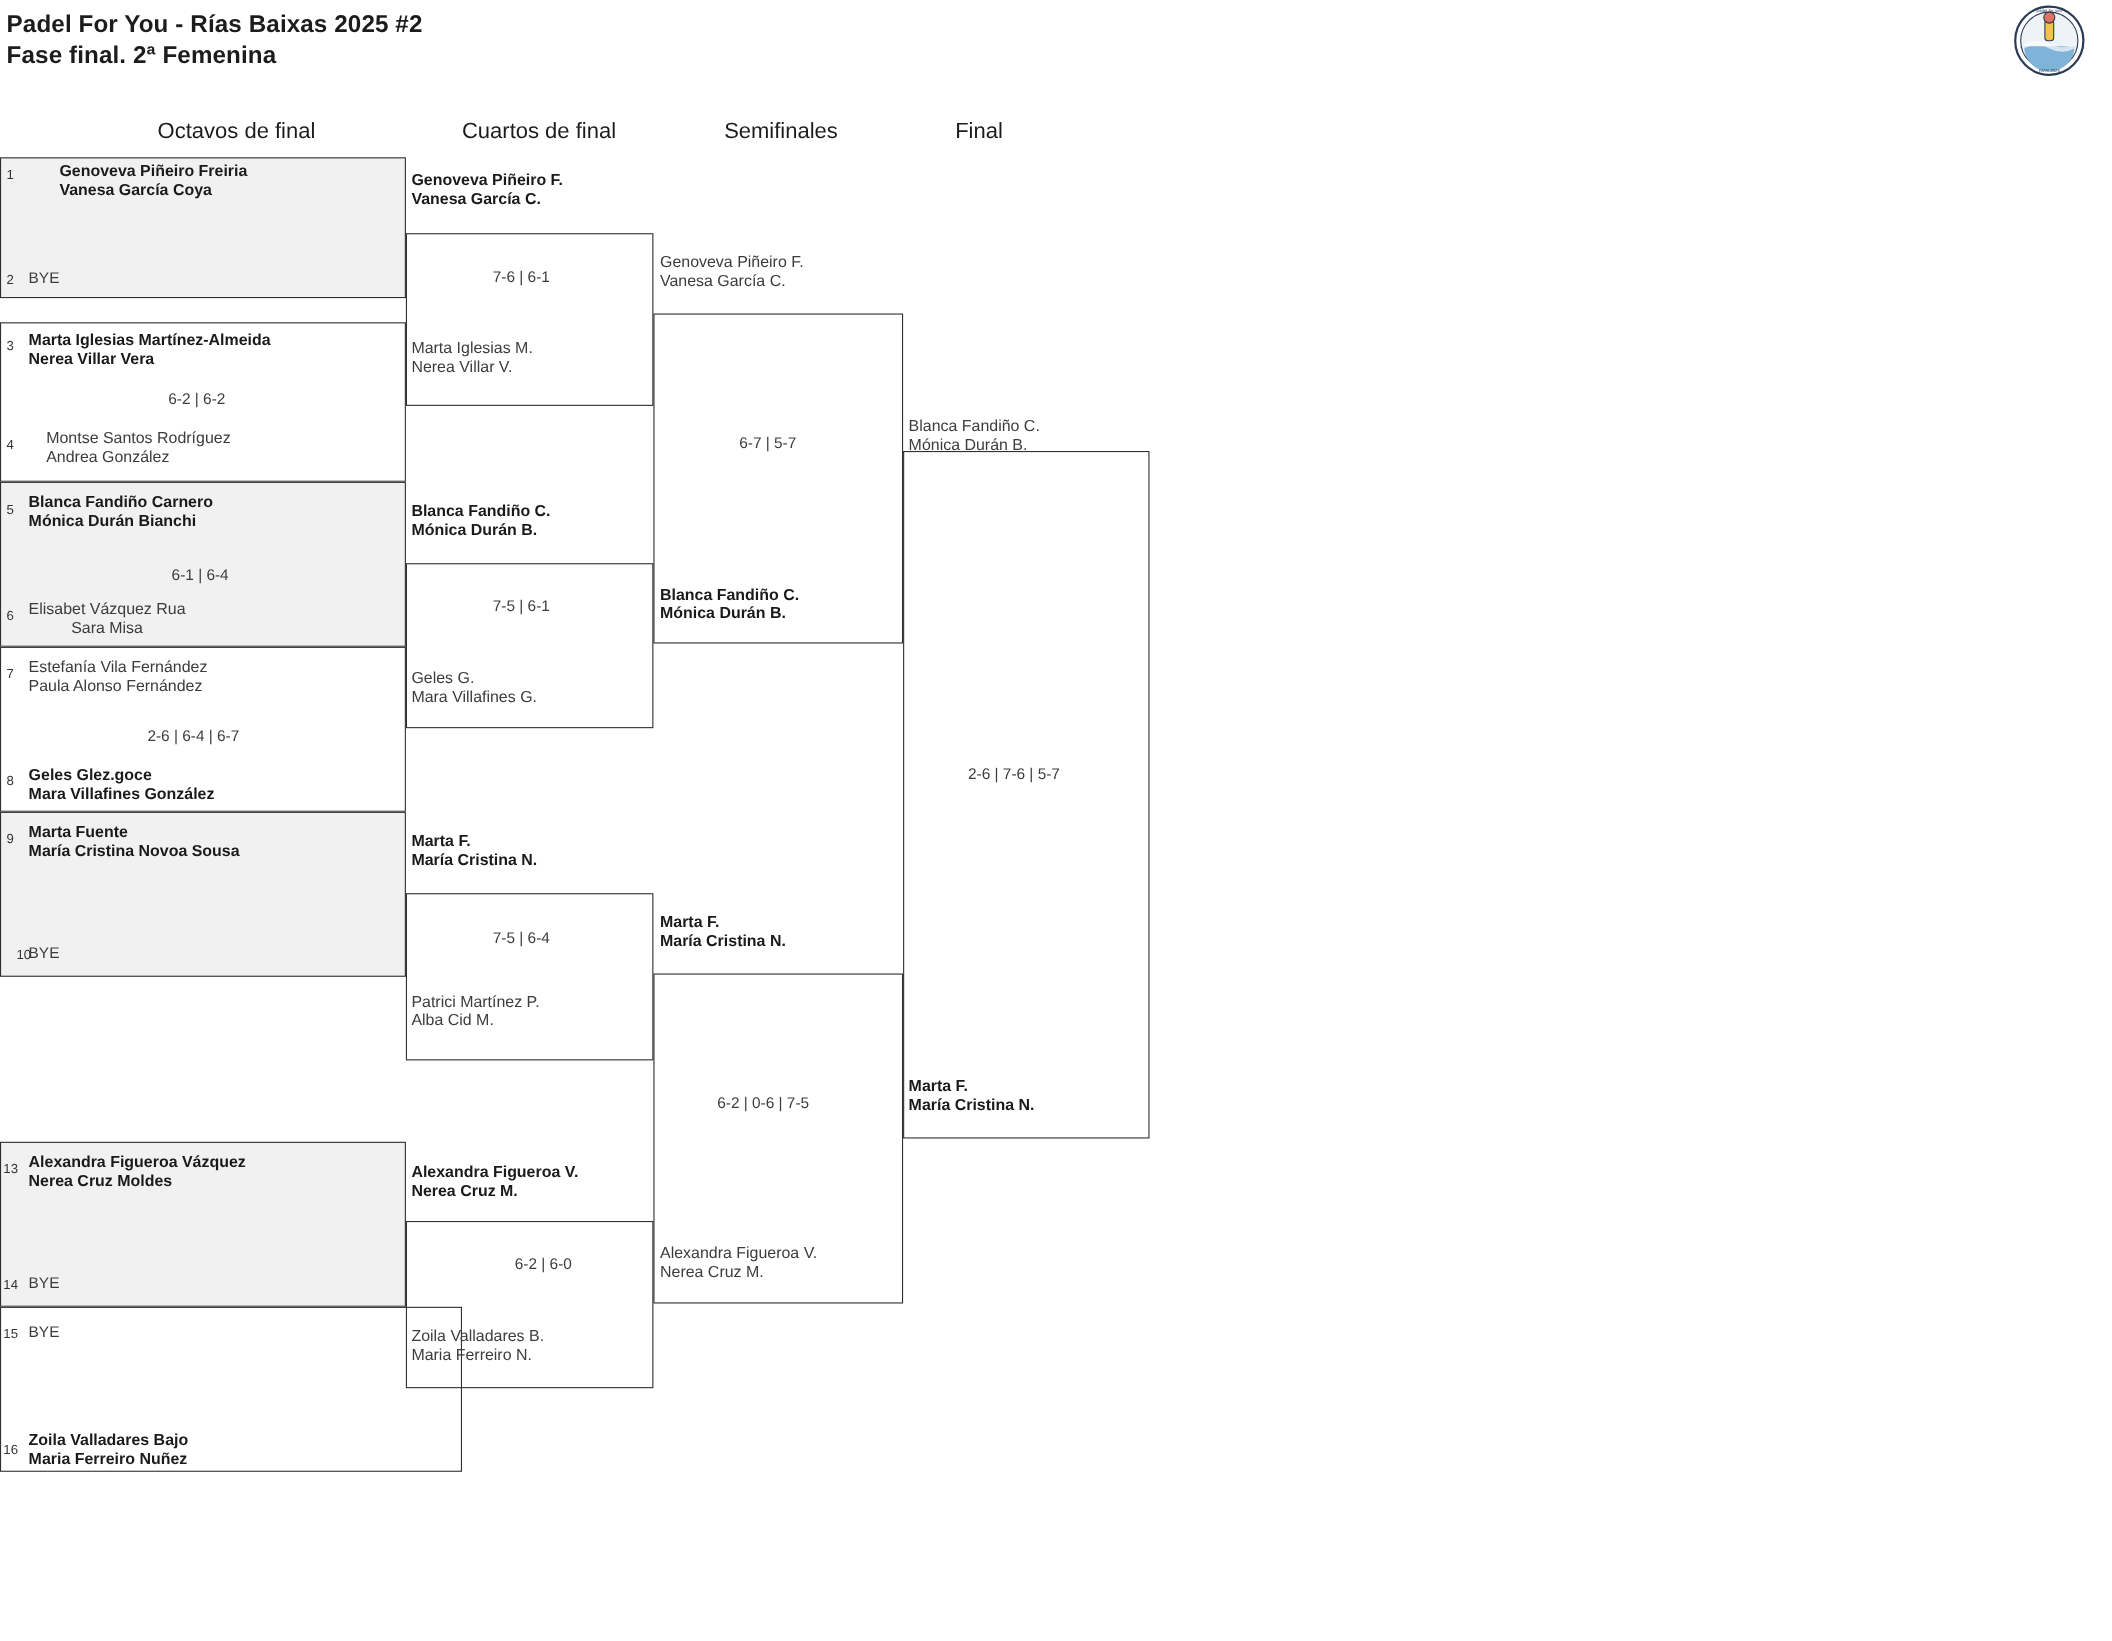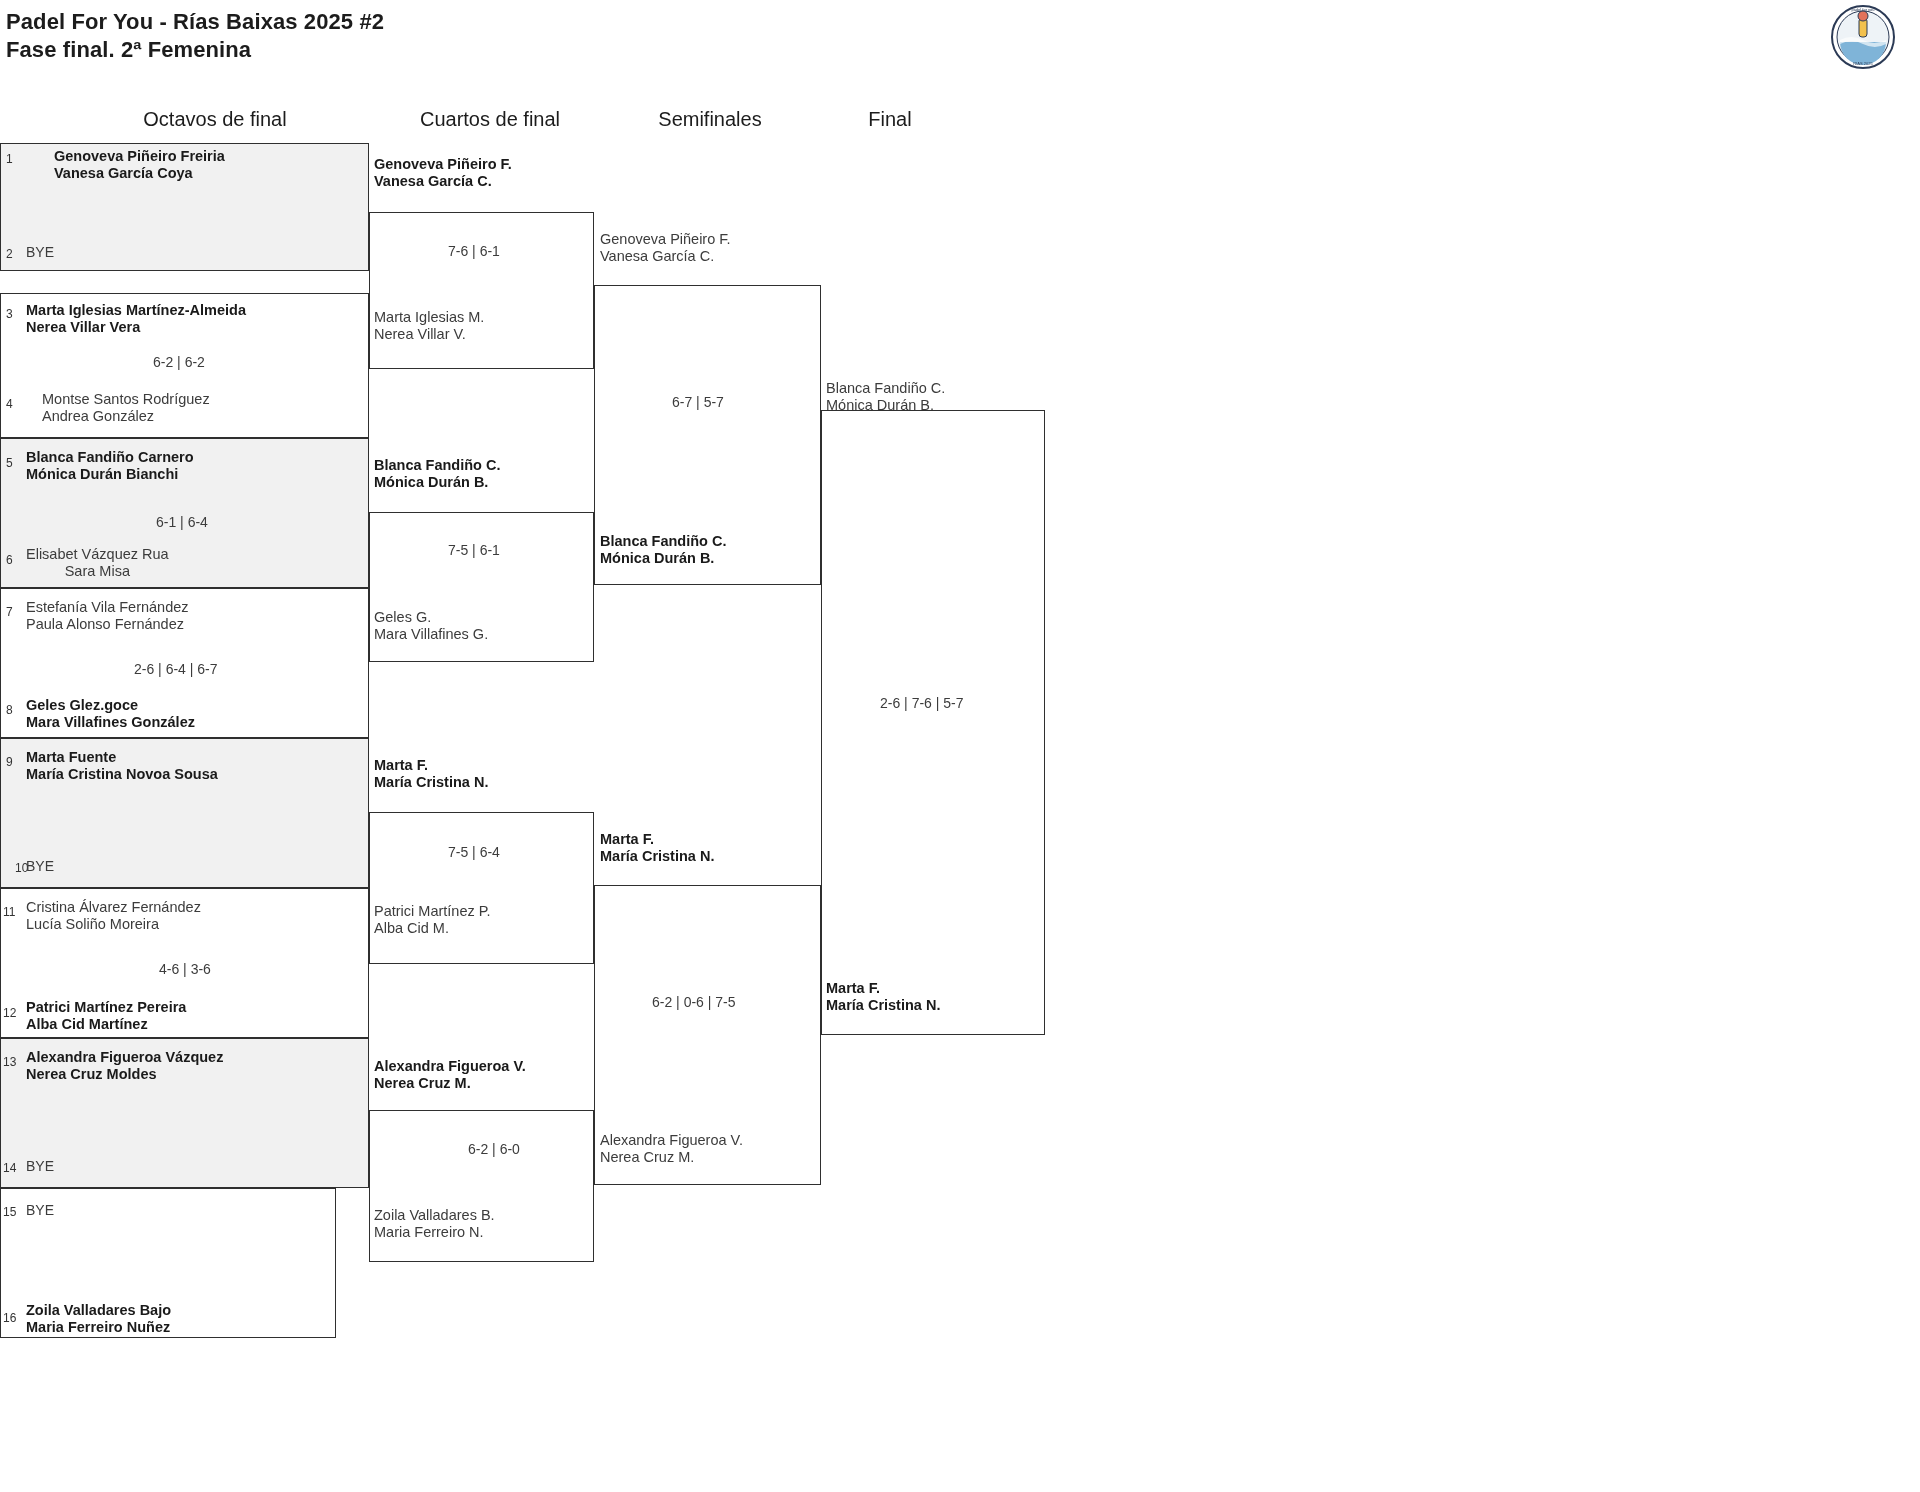--- a/index.html
+++ b/index.html
@@ -178,45 +178,32 @@
   <div class="seedbox shaded" style="left:0px; top:738px; width:369px; height:150px;">
     <div class="seednum" style="left:5px; top:16px;">9</div>
     <div class="team" style="left:25px; top:10px;">
       <span class="ln bold">Marta Fuente</span>
       <span class="ln bold">María Cristina Novoa Sousa</span>
     </div>
     <div class="seednum" style="left:2px; top:122px;margin-left:12px;">10</div>
     <div class="bye" style="left:25px; top:119px;">BYE</div>
   </div>
 
-  <div class="seedbox" style="left:0px; top:888px; width:369px; height:150px;">
-    <div class="seednum" style="left:2px; top:16px;">11</div>
-    <div class="team" style="left:25px; top:10px;">
-      <span class="ln norm">Cristina Álvarez Fernández</span>
-      <span class="ln norm">Lucía Soliño Moreira</span>
-    </div>
-    <div class="score" style="left:158px; top:72px;">4-6 | 3-6</div>
-    <div class="seednum" style="left:2px; top:117px;">12</div>
-    <div class="team" style="left:25px; top:110px;">
-      <span class="ln bold">Patrici Martínez Pereira</span>
-      <span class="ln bold">Alba Cid Martínez</span>
-    </div>
-  </div>
 
   <div class="seedbox shaded" style="left:0px; top:1038px; width:369px; height:150px;">
     <div class="seednum" style="left:2px; top:16px;">13</div>
     <div class="team" style="left:25px; top:10px;">
       <span class="ln bold">Alexandra Figueroa Vázquez</span>
       <span class="ln bold">Nerea Cruz Moldes</span>
     </div>
     <div class="seednum" style="left:2px; top:122px;">14</div>
     <div class="bye" style="left:25px; top:119px;">BYE</div>
   </div>
 
-  <div class="seedbox" style="left:0px; top:1188px; width:336px; height:150px;">
+  <div class="seedbox" style="left:0px; top:1188px; width:420px; height:150px;">
     <div class="seednum" style="left:2px; top:16px;">15</div>
     <div class="bye" style="left:25px; top:13px;">BYE</div>
     <div class="seednum" style="left:2px; top:122px;">16</div>
     <div class="team" style="left:25px; top:113px;">
       <span class="ln bold">Zoila Valladares Bajo</span>
       <span class="ln bold">Maria Ferreiro Nuñez</span>
     </div>
   </div>
 
   <div class="matchbox" style="left:369px; top:212px; width:225px; height:157px;"></div>

